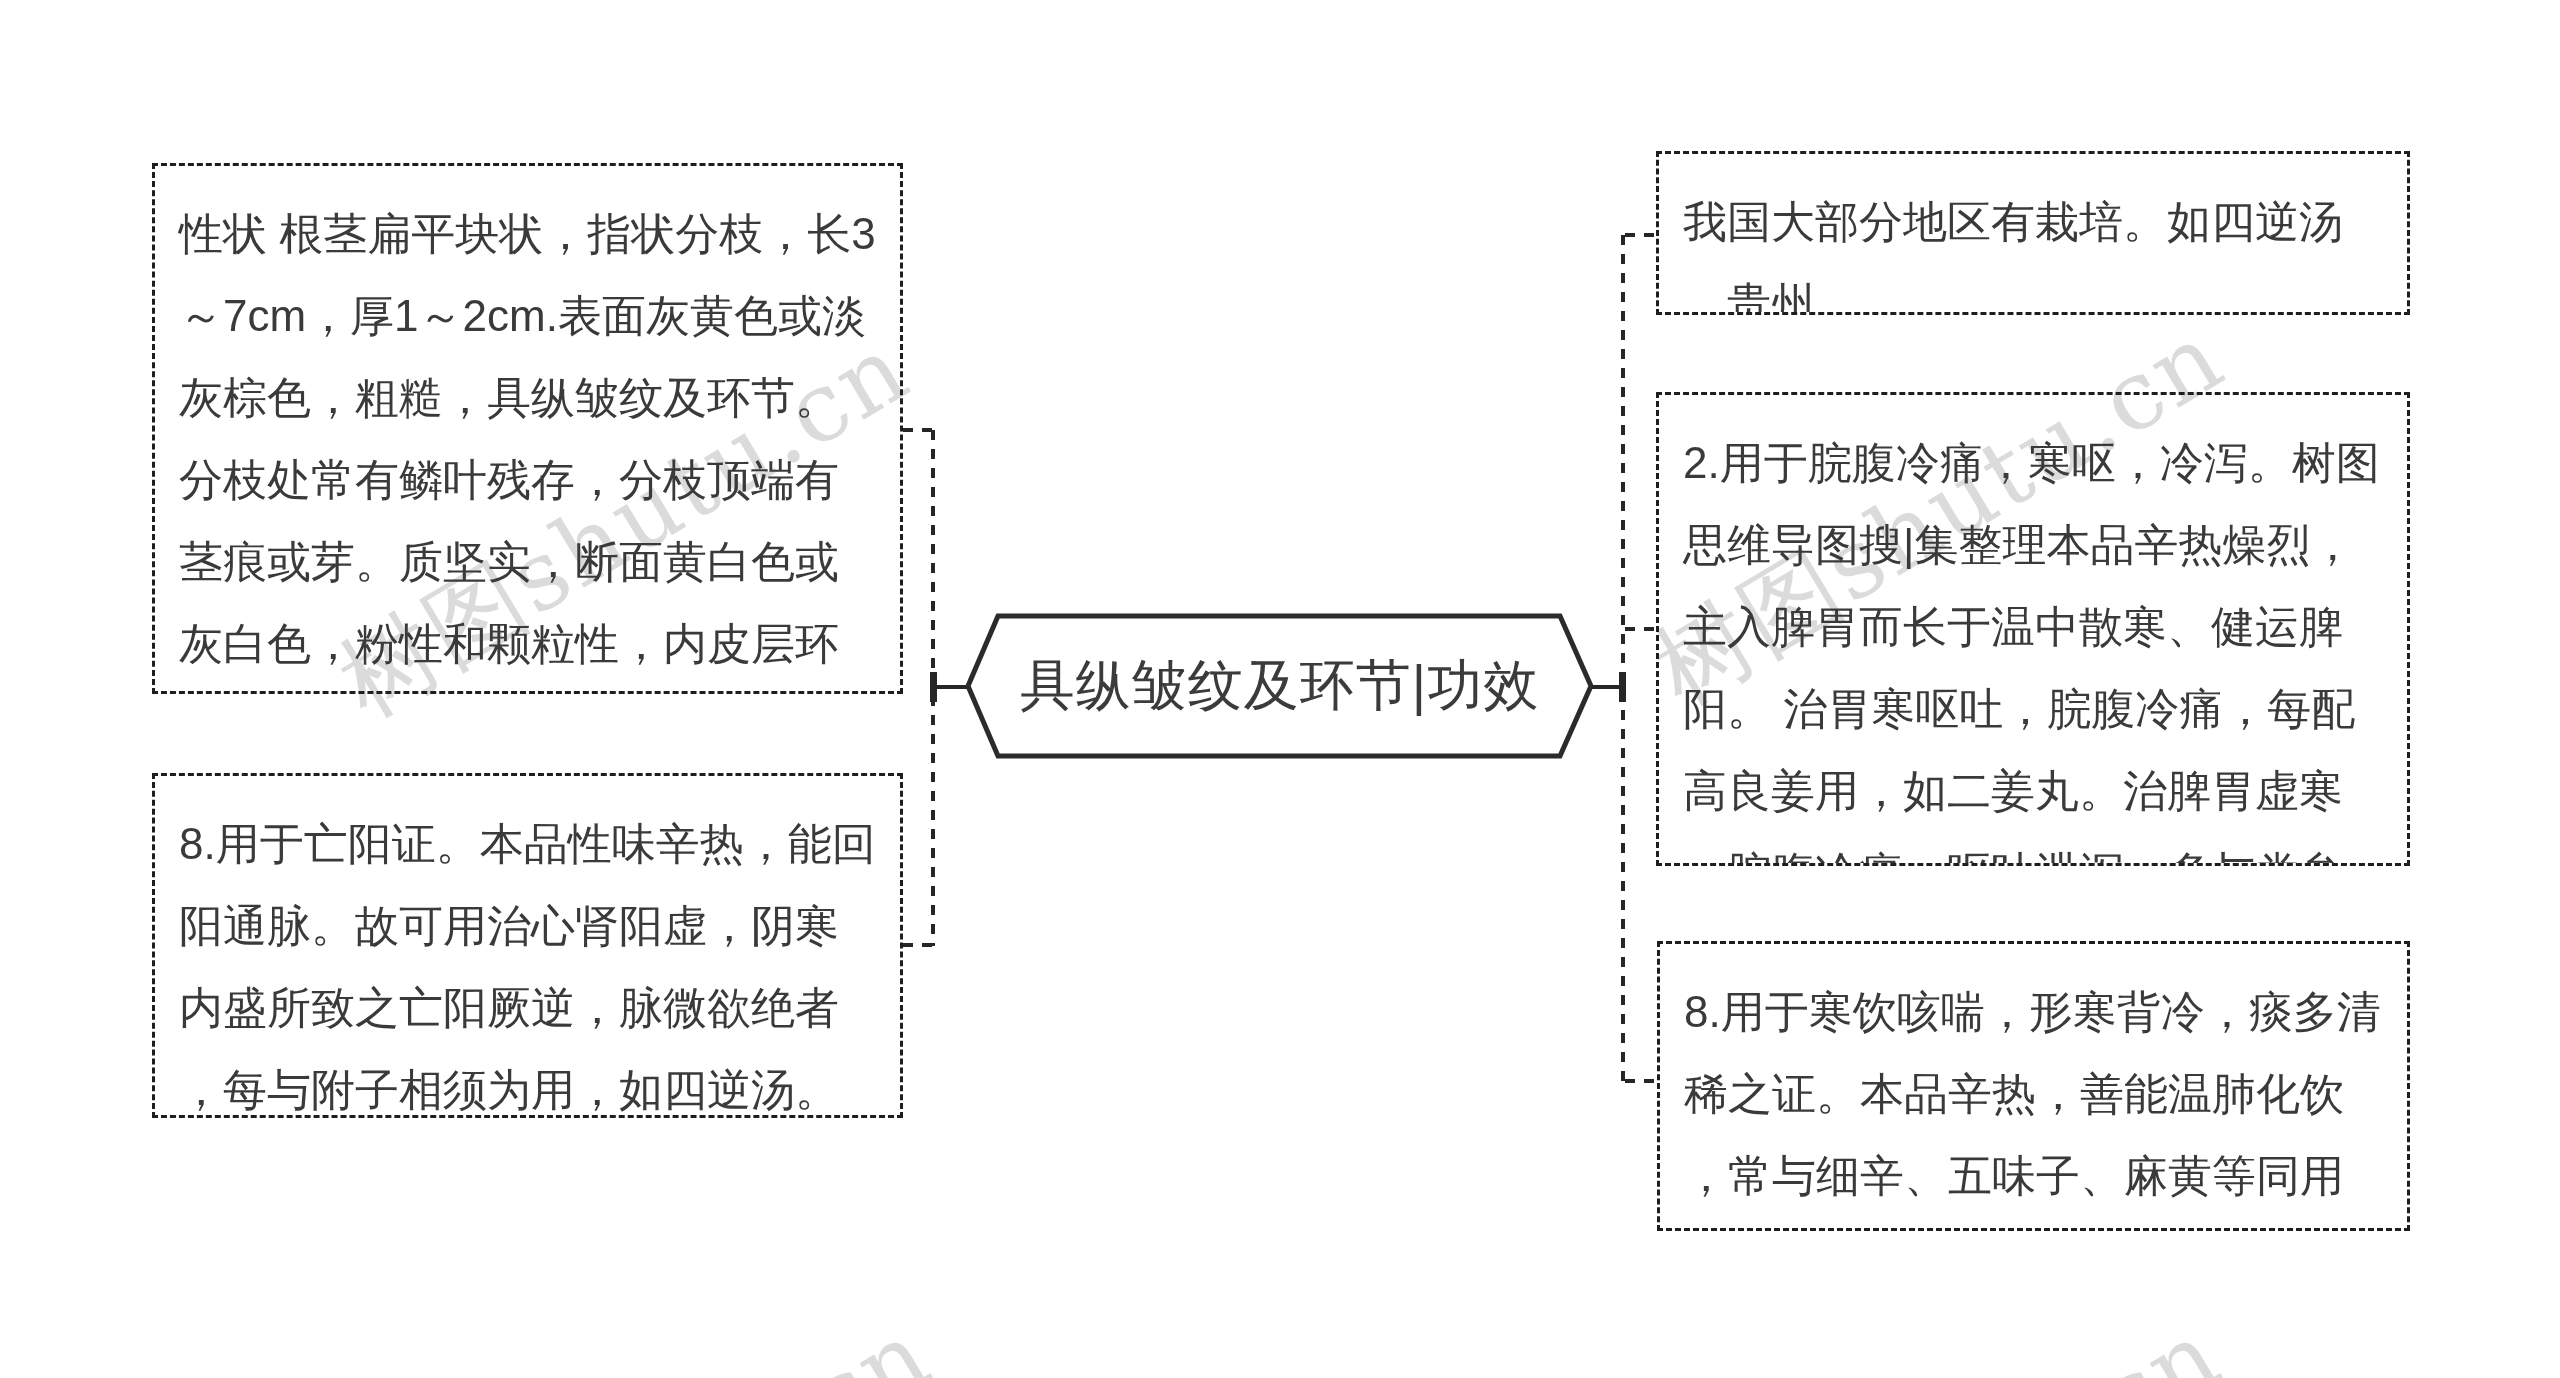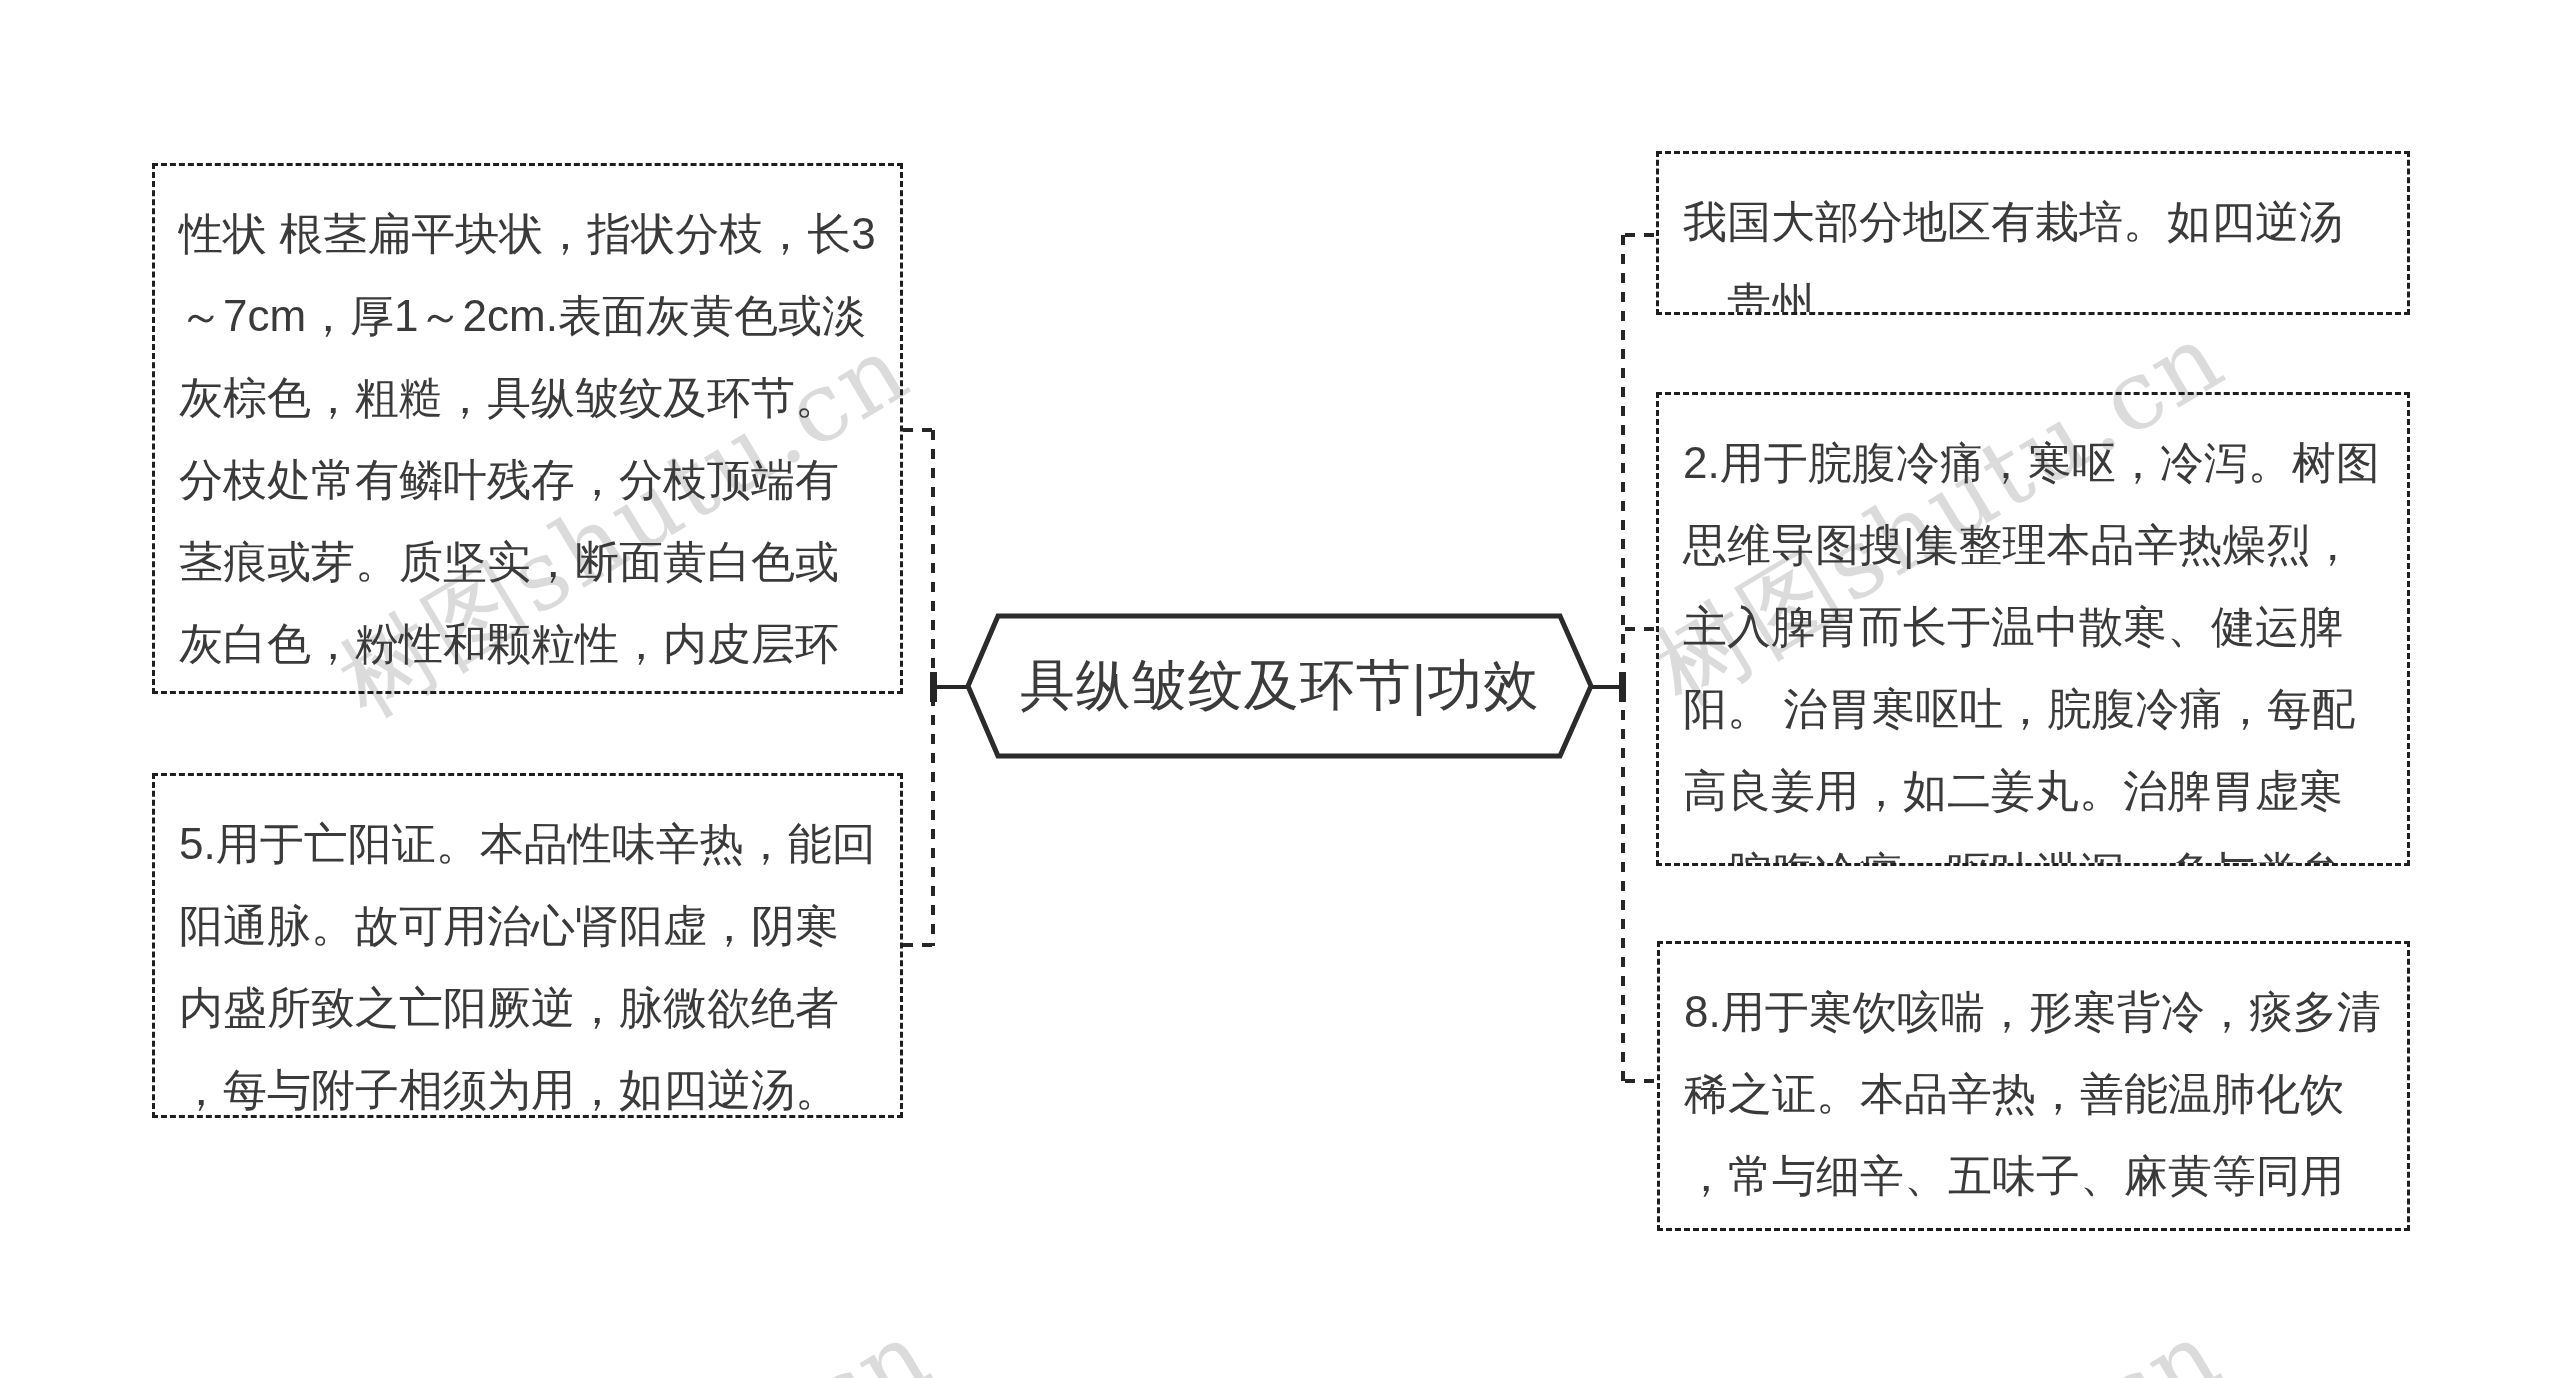--- a/index.html
+++ b/index.html
@@ -121,21 +121,21 @@
 
   <div class="wm wm-1">树图shutu.cn</div>
   <div class="wm wm-2">树图shutu.cn</div>
   <div class="wm wm-3">树图shutu.cn</div>
   <div class="wm wm-4">树图shutu.cn</div>
 
   <div class="node node-left-1">
     <span class="txt">性状 根茎扁平块状，指状分枝，长3～7cm，厚1～2cm.表面灰黄色或淡灰棕色，粗糙，具纵皱纹及环节。分枝处常有鳞叶残存，分枝顶端有茎痕或芽。质坚实，断面黄白色或灰白色，粉性和颗粒性，内皮层环纹明显，维管束及黄色油室散在。气香特异，味辛辣。</span>
   </div>
   <div class="node node-left-2">
-    <span class="txt">5.用于亡阳证。本品性味辛热，能回阳通脉。故可用治心肾阳虚，阴寒内盛所致之亡阳厥逆，脉微欲绝者，每与附子相须为用，如四逆汤。</span>
+    <span class="txt">8.用于亡阳证。本品性味辛热，能回阳通脉。故可用治心肾阳虚，阴寒内盛所致之亡阳厥逆，脉微欲绝者，每与附子相须为用，如四逆汤。</span>
   </div>
 
   <div class="node node-right-1">
     <span class="txt">我国大部分地区有栽培。如四逆汤、贵州。</span>
   </div>
   <div class="node node-right-2">
     <span class="txt">2.用于脘腹冷痛，寒呕，冷泻。树图思维导图搜|集整理本品辛热燥烈，主入脾胃而长于温中散寒、健运脾阳。 治胃寒呕吐，脘腹冷痛，每配高良姜用，如二姜丸。治脾胃虚寒，脘腹冷痛，呕吐泄泻，多与党参、白术等同用，如理中丸。</span>
   </div>
   <div class="node node-right-3">
     <span class="txt">8.用于寒饮咳喘，形寒背冷，痰多清稀之证。本品辛热，善能温肺化饮，常与细辛、五味子、麻黄等同用，如小青龙汤。</span>

